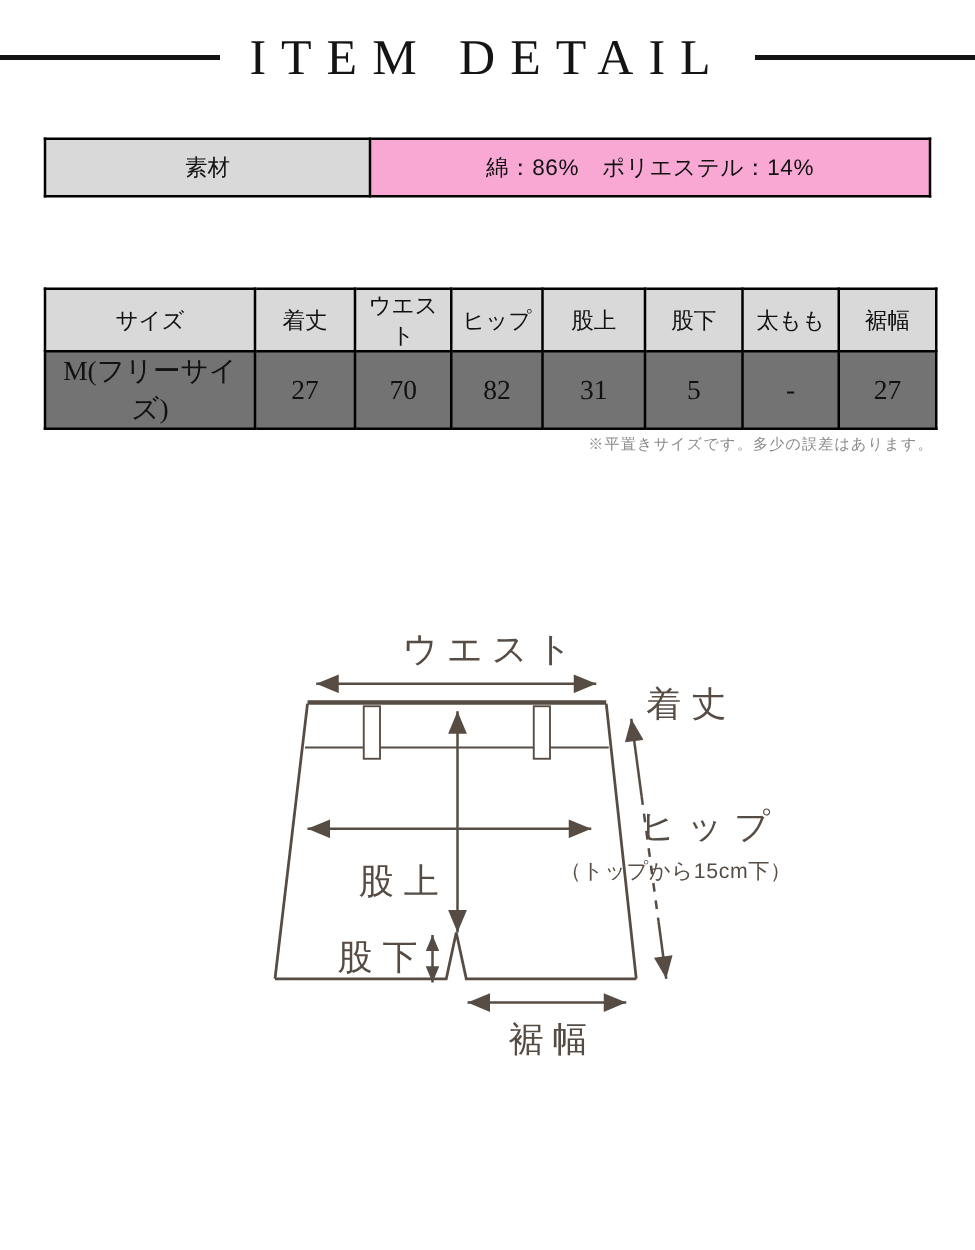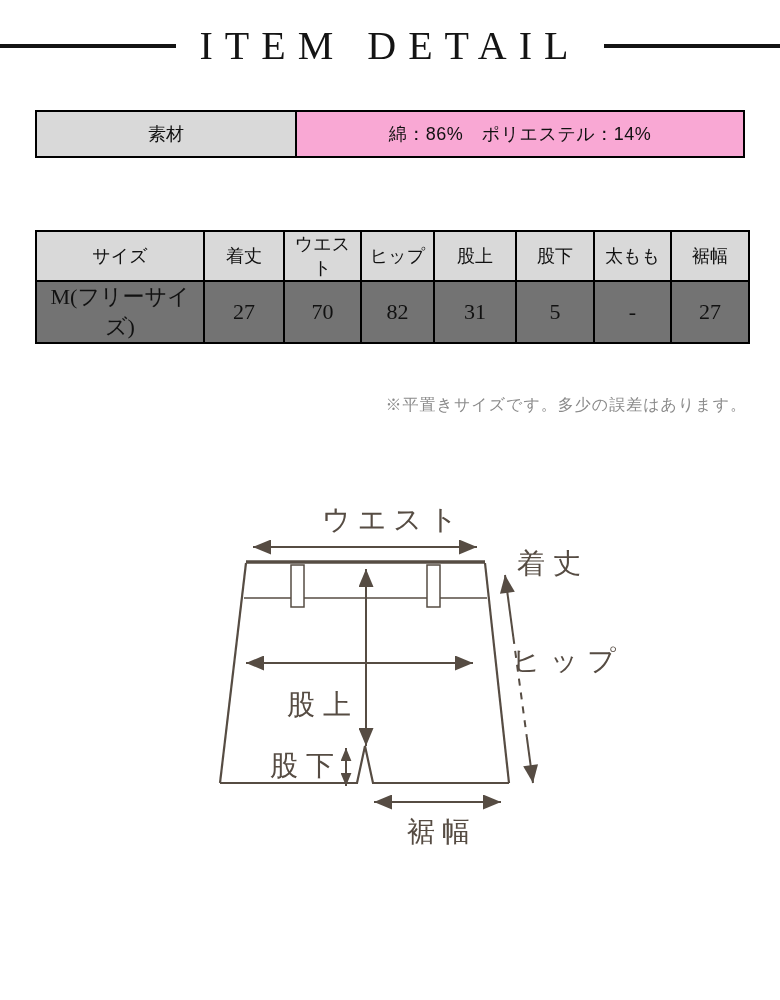--- a/index.html
+++ b/index.html
@@ -19,21 +19,21 @@
        font-size:18px;font-weight:400;height:44px;padding:0 4px;}
   .info-table th{width:250px;background:#d9d9d9;}
   .info-table td{background:#f9a8d4;letter-spacing:0.5px;}
 
   .size-table{position:absolute;left:35px;top:230px;width:713px;font-family:Liberation Serif, serif;}
   .size-table th,.size-table td{border:2px solid #000;text-align:center;vertical-align:middle;
        font-weight:400;padding:0 2px;}
   .size-table th{background:#d9d9d9;font-size:18px;height:48px;}
   .size-table td{background:#737373;font-size:22px;height:44px;}
 
-  .note{position:absolute;top:347px;right:33px;font-size:16px;color:#8a8a8a;letter-spacing:1px;margin-top:48px;}
+  .note{position:absolute;top:347px;right:33px;font-size:12px;color:#8a8a8a;letter-spacing:1px;}
 
   
   .diagram{position:absolute;left:0;top:480px;width:780px;height:420px;}
   .diagram svg{position:absolute;left:0;top:0;}
   .dlabel{position:absolute;color:#564c43;font-weight:500;white-space:nowrap;}
   .lbl-waist  {left:322px;top:501px;font-size:28px;letter-spacing:7px;}
   .lbl-length {left:517px;top:545px;font-size:28px;letter-spacing:8px;}
   .lbl-hip    {left:512px;top:642px;font-size:28px;letter-spacing:9px;}
   .lbl-hipnote{left:448px;top:685px;font-size:17px;letter-spacing:0.5px;}
   .lbl-rise   {left:287px;top:686px;font-size:28px;letter-spacing:8px;}
@@ -134,18 +134,19 @@
           <line x1="505" y1="575" x2="513.3" y2="637" stroke-width="2" marker-start="url(#ah)"></line>
           <line x1="513.3" y1="637" x2="526.8" y2="737" stroke-width="2" stroke-dasharray="7 7"></line>
           <line x1="526.8" y1="737" x2="533" y2="783" stroke-width="2" marker-end="url(#ah)"></line>
         </g>
       </g>
     </svg>
 
     <div class="dlabel lbl-waist" style="left:322px;top:21px;">ウエスト</div>
     <div class="dlabel lbl-length" style="left:517px;top:65px;">着丈</div>
     <div class="dlabel lbl-hip" style="left:512px;top:162px;">ヒップ</div>
+    <div class="dlabel lbl-hipnote" style="left:448px;top:205px;">（トップから15cm下）</div>
     <div class="dlabel lbl-rise" style="left:287px;top:206px;">股上</div>
     <div class="dlabel lbl-inseam" style="left:270px;top:267px;">股下</div>
     <div class="dlabel lbl-hem" style="left:407px;top:333px;">裾幅</div>
   </div>
 
 </div>
 
 </body></html>

